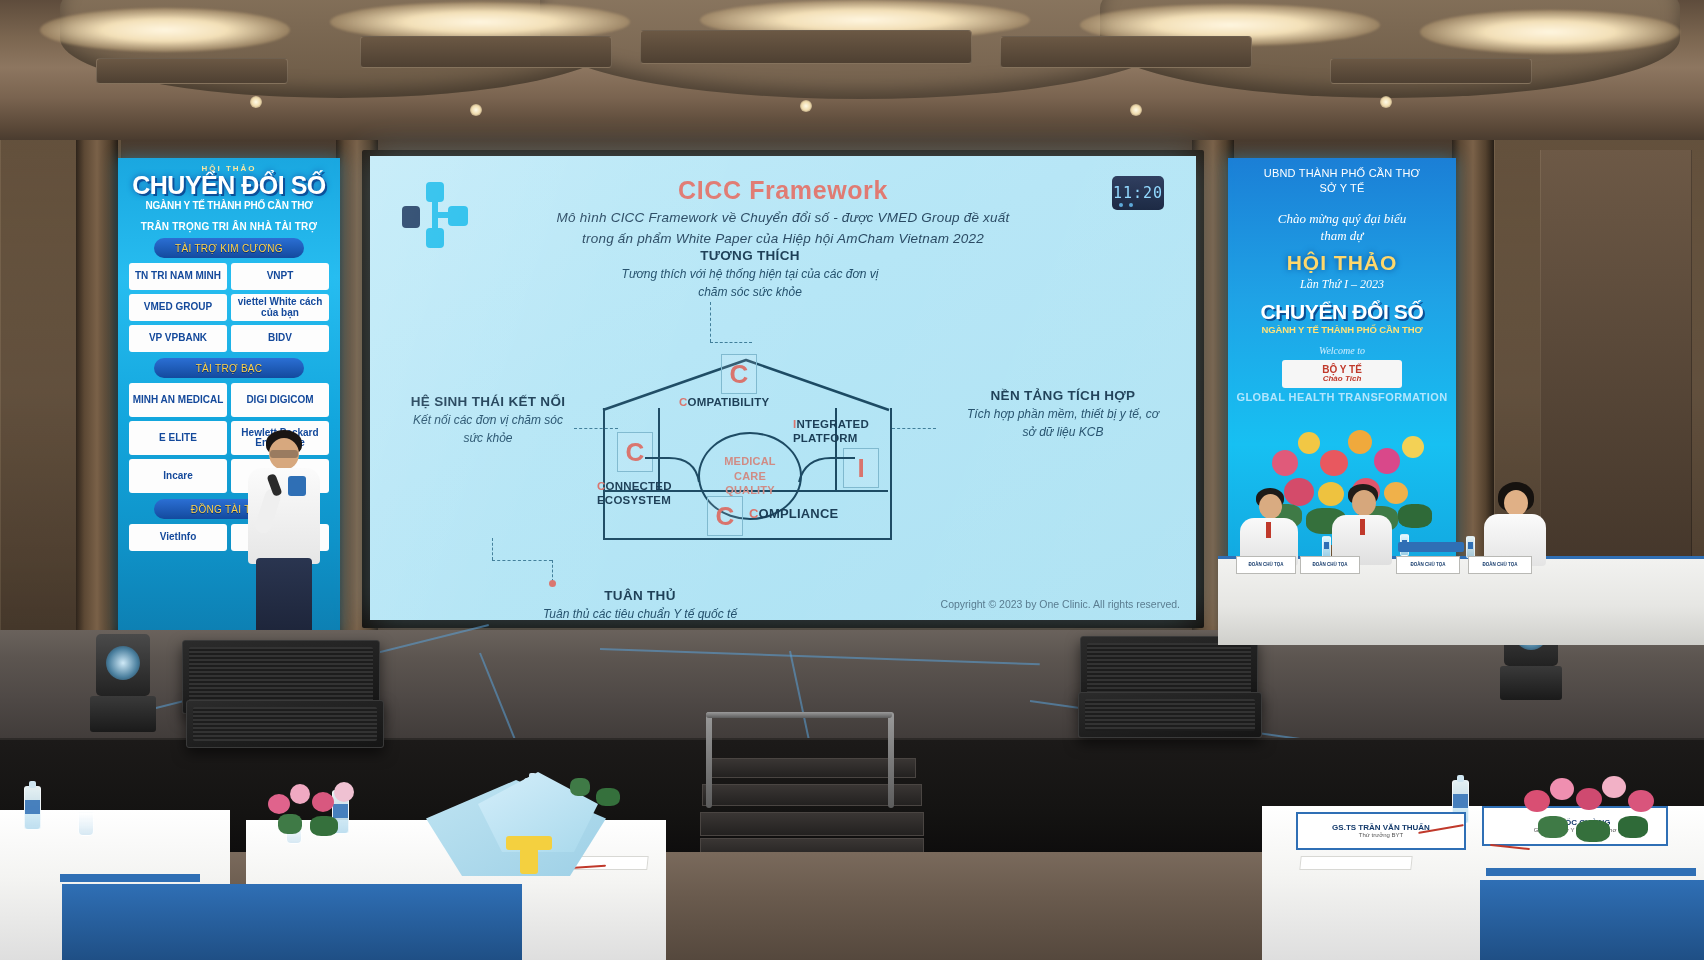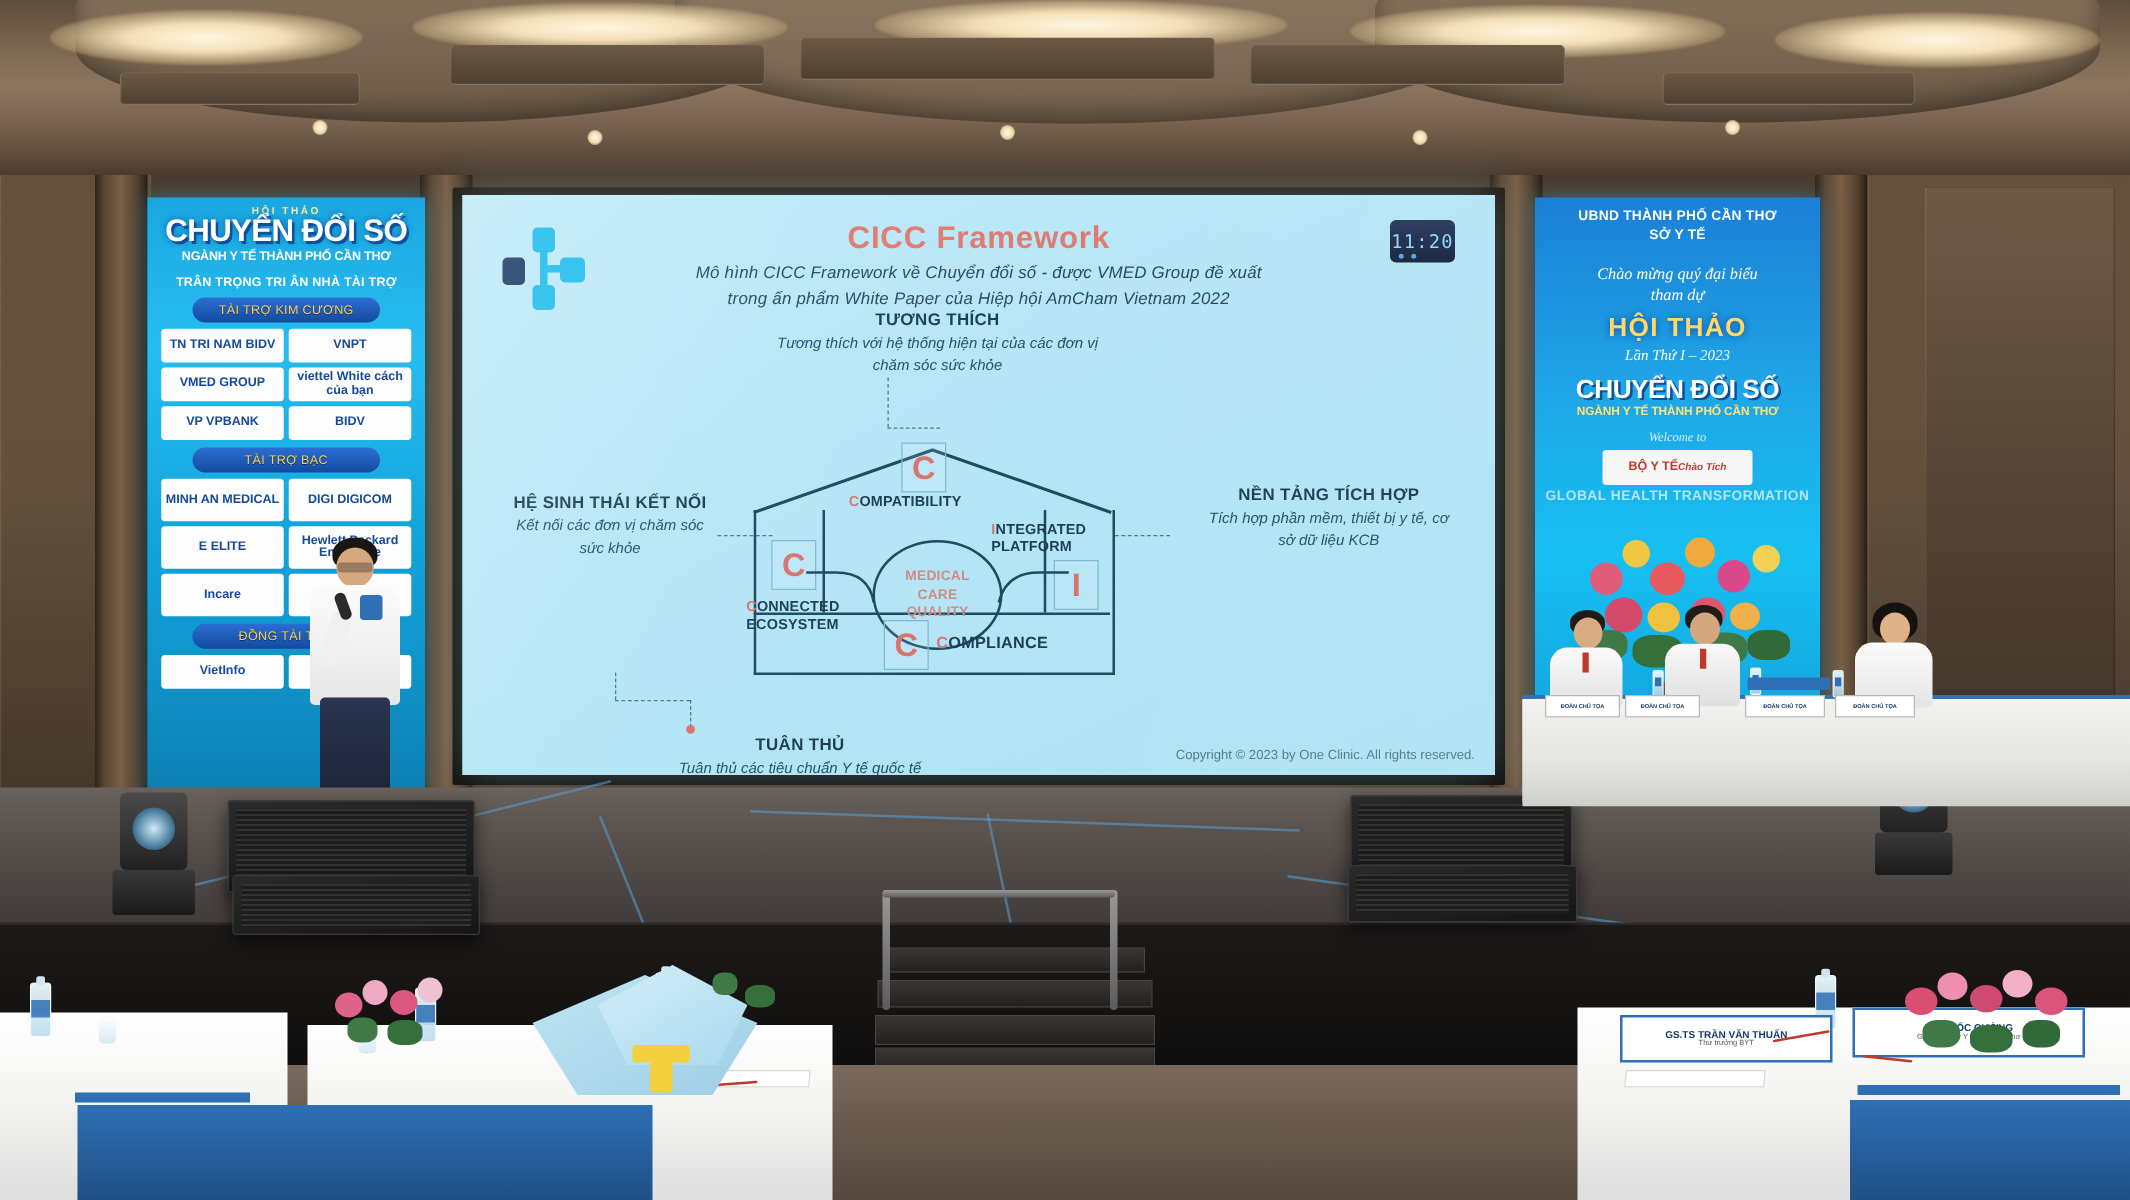--- a/index.html
+++ b/index.html
@@ -84,29 +84,29 @@
     font-size:10px;font-weight:normal;color:#ffd24a;letter-spacing:.3px;text-shadow:0 1px 0 #0a2f6b;}
   .logos{display:flex;flex-wrap:wrap;gap:4px;justify-content:center;}
   .lgo{width:98px;height:27px;background:#fdfdfd;border-radius:3px;display:flex;align-items:center;justify-content:center;
     font-size:10px;font-weight:bold;color:#14499b;overflow:hidden;text-align:center;line-height:1.05;}
   .lgo.tall{height:34px;}
 
   
   #banner-right{position:absolute;left:1228px;top:158px;width:228px;height:478px;
     background:linear-gradient(180deg,#1b7fd6 0%,#1fa3e6 30%,#17c0f2 60%,#12a8e0 85%,#0e8cc4 100%);
     box-shadow:0 0 16px rgba(40,180,240,.4);overflow:hidden;padding:8px 6px;box-sizing:border-box;text-align:center;}
-  .br-org{font-size:11px;font-weight:bold;color:#fff;letter-spacing:.2px;line-height:1.35;}
+  .br-org{font-size:11px;font-weight:normal;color:#fff;letter-spacing:.2px;line-height:1.35;}
   .br-wel{font-size:13px;font-style:italic;color:#fff;margin-top:14px;line-height:1.35;font-family:"Liberation Serif",serif;}
   .br-hoi{font-size:21px;font-weight:bold;color:#ffd86b;letter-spacing:1px;margin-top:6px;text-shadow:0 0 6px #0a4f96;}
   .br-lan{font-size:12px;font-style:italic;color:#fff;font-family:"Liberation Serif",serif;margin-top:2px;}
   .br-big{font-size:21px;font-weight:bold;color:#fff;letter-spacing:-.4px;margin-top:8px;text-shadow:2px 2px 0 #0b4f96;}
   .br-sub{font-size:9.5px;font-weight:bold;color:#ffe27a;letter-spacing:-.1px;}
   .br-welcome{font-size:10px;font-style:italic;color:#cfeeff;margin-top:10px;font-family:"Liberation Serif",serif;}
   .br-moh{margin:4px auto 0;width:120px;height:28px;background:#f6f6f6;border-radius:3px;
-    display:flex;flex-direction:row;align-items:center;justify-content:center;color:#c0392b;font-weight:bold;font-size:10px;line-height:1;}
+    display:flex;flex-direction:column;align-items:center;justify-content:center;color:#c0392b;font-weight:bold;font-size:10px;line-height:1;}
   .br-dht{font-size:11px;font-weight:bold;color:#bfeaff;letter-spacing:.4px;margin-top:3px;opacity:.92;}
 
   
   .flowers{position:absolute;left:1262px;top:420px;width:190px;height:150px;}
   .fl{position:absolute;border-radius:50%;}
   .stand{position:absolute;left:1330px;top:545px;width:56px;height:34px;background:linear-gradient(180deg,#7a5c3a,#3e2c18);}
 
   
   .stage-floor{position:absolute;left:0;top:630px;width:1704px;height:112px;
     background:linear-gradient(180deg,#6a625c 0%,#5c5550 25%,#4f4946 60%,#403b39 100%);}
@@ -203,21 +203,21 @@
   <div class="wallpanel" style="left:1540px;top:150px;width:150px;height:470px;background:linear-gradient(180deg,#6d5946,#3f3227);"></div>
 
   <div id="banner-left">
     <div class="bl-small">HỘI THẢO</div>
     <div class="bl-big">CHUYỂN ĐỔI SỐ</div>
     <div class="bl-sub">NGÀNH Y TẾ THÀNH PHỐ CẦN THƠ</div>
     <div class="bl-thanks">TRÂN TRỌNG TRI ÂN NHÀ TÀI TRỢ</div>
 
     <div class="tier">TÀI TRỢ KIM CƯƠNG</div>
     <div class="logos">
-      <div class="lgo">TN TRI NAM BIDV</div>
+      <div class="lgo">TN TRI NAM MINH</div>
       <div class="lgo">VNPT</div>
       <div class="lgo">VMED GROUP</div>
       <div class="lgo">viettel White cách của bạn</div>
       <div class="lgo">VP VPBANK</div>
       <div class="lgo">BIDV</div>
     </div>
 
     <div class="tier">TÀI TRỢ BẠC</div>
     <div class="logos">
       <div class="lgo tall">MINH AN MEDICAL</div>

